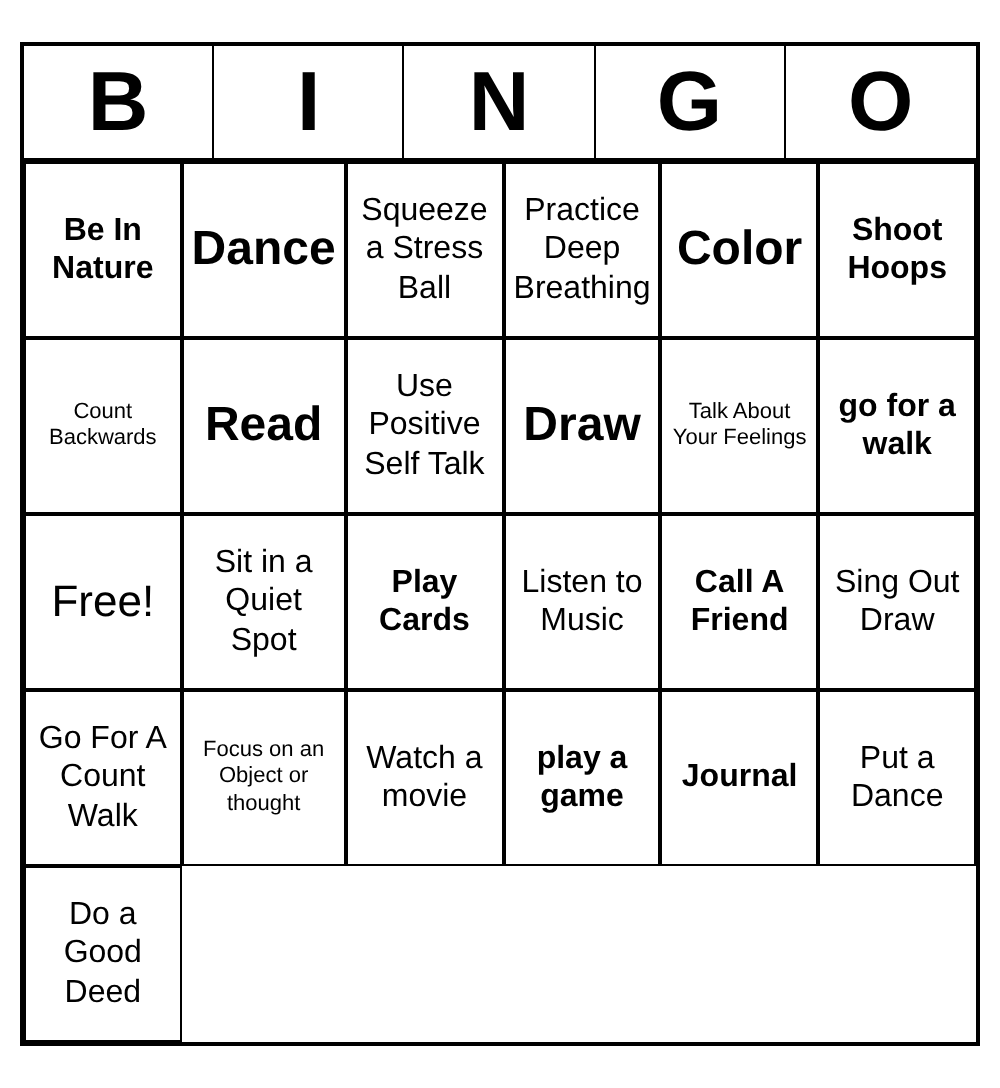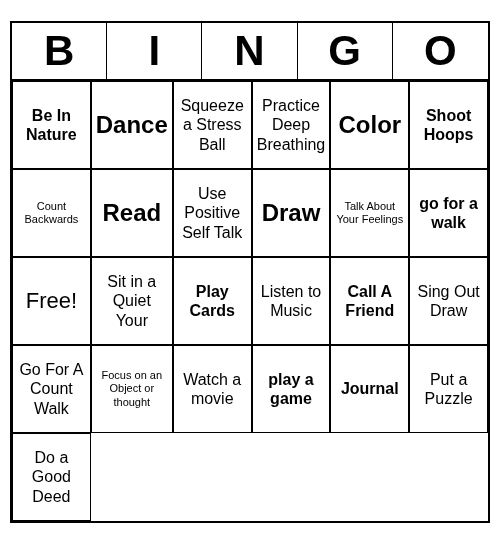--- a/index.html
+++ b/index.html
@@ -85,26 +85,26 @@
       <div class="bingo-cell small">Practice Deep Breathing</div>
       <div class="bingo-cell large">Color</div>
       <div class="bingo-cell medium">Shoot Hoops</div>
       <div class="bingo-cell xsmall">Count Backwards</div>
       <div class="bingo-cell large">Read</div>
       <div class="bingo-cell small">Use Positive Self Talk</div>
       <div class="bingo-cell large">Draw</div>
       <div class="bingo-cell xsmall">Talk About Your Feelings</div>
       <div class="bingo-cell medium">go for a walk</div>
       <div class="bingo-cell free">Free!</div>
-      <div class="bingo-cell small">Sit in a Quiet Your</div>
+      <div class="bingo-cell small">Sit in a Quiet Spot</div>
       <div class="bingo-cell medium">Play Cards</div>
       <div class="bingo-cell small">Listen to Music</div>
       <div class="bingo-cell medium">Call A Friend</div>
       <div class="bingo-cell small">Sing Out Draw</div>
       <div class="bingo-cell small">Go For A Count Walk</div>
       <div class="bingo-cell xsmall">Focus on an Object or thought</div>
       <div class="bingo-cell small">Watch a movie</div>
       <div class="bingo-cell medium">play a game</div>
       <div class="bingo-cell medium">Journal</div>
-      <div class="bingo-cell small">Put a Puzzle</div>
+      <div class="bingo-cell small">Put a Dance</div>
       <div class="bingo-cell small">Do a Good Deed</div>
     </div>
 </div>
 
 </body></html>

